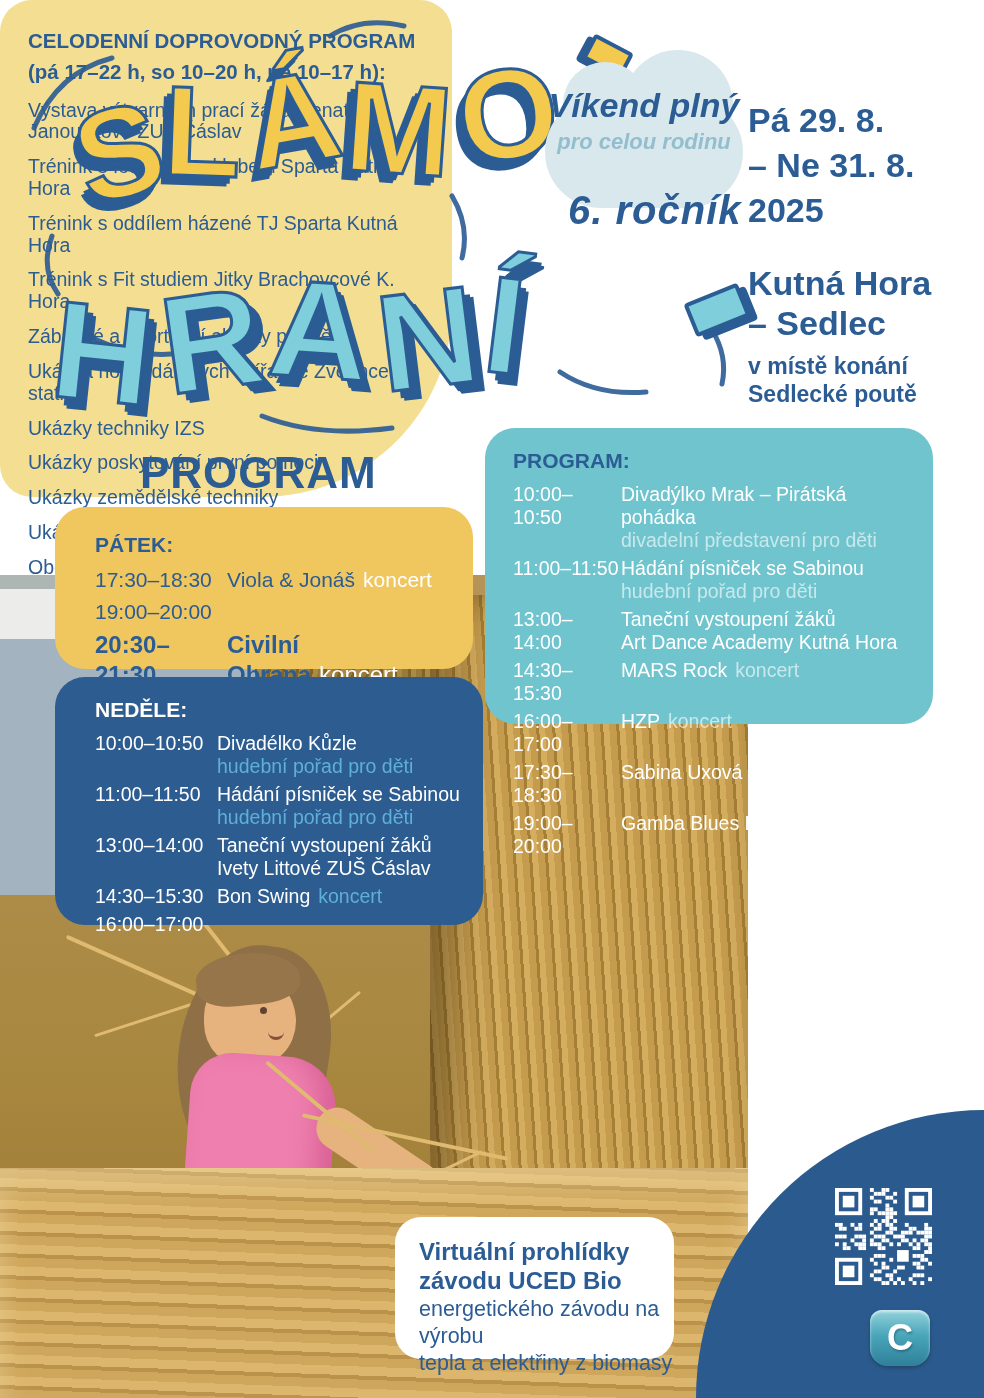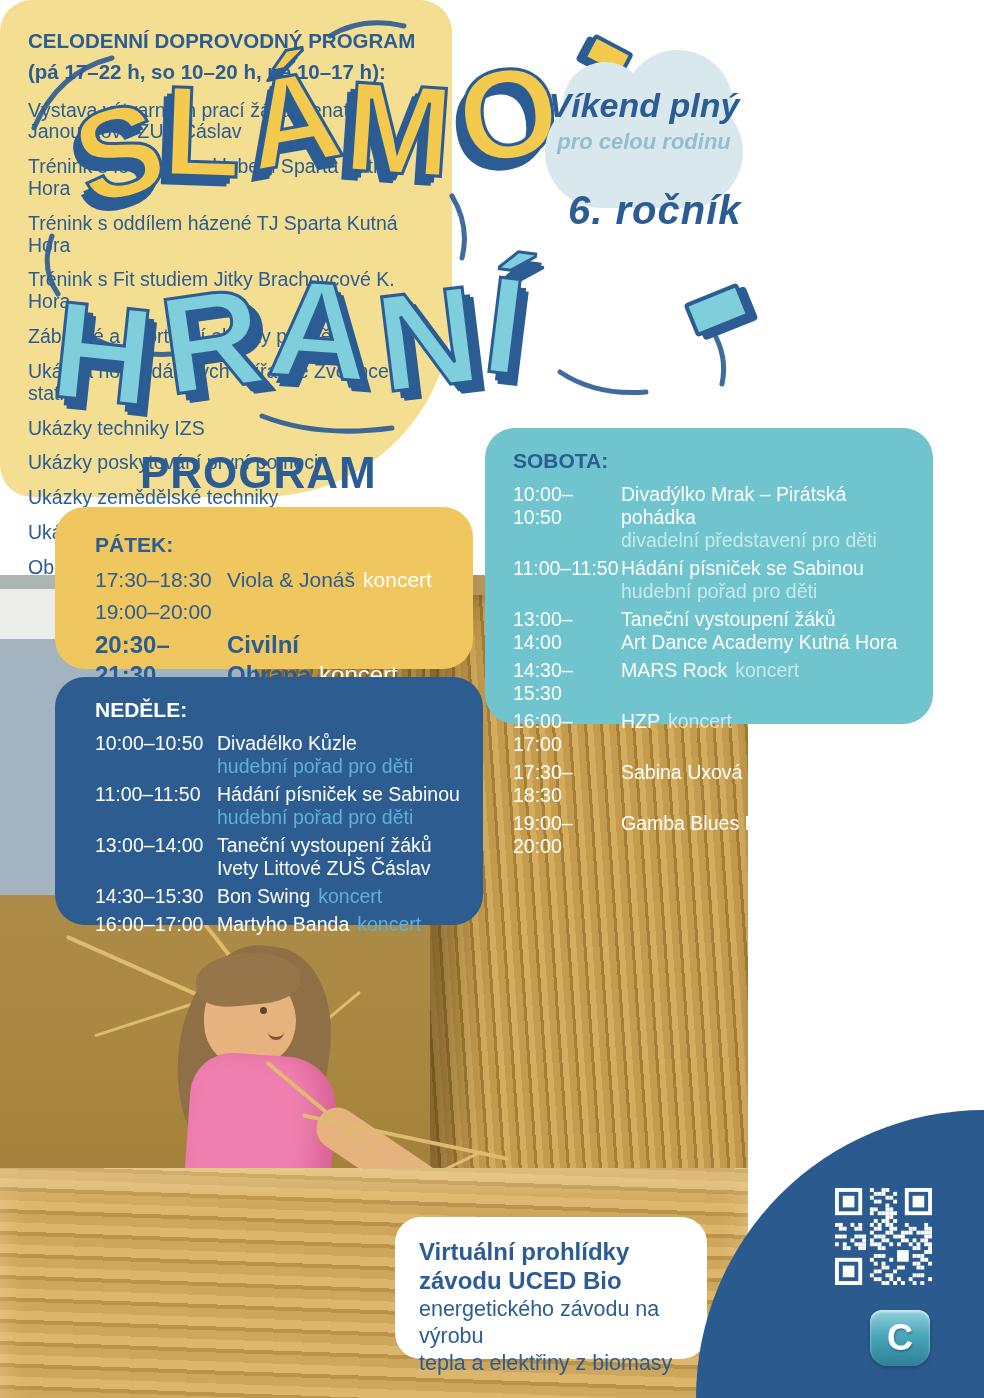--- a/index.html
+++ b/index.html
@@ -134,21 +134,21 @@
   .g-shirt{position:absolute;left:86px;top:120px;width:146px;height:200px;background:#ee7fae;
     border-radius:42px 50px 26px 30px;transform:rotate(4deg);
     box-shadow:inset -16px -10px 26px rgba(190,60,120,.45)}
   .g-arm{position:absolute;left:208px;top:200px;width:140px;height:42px;background:#e6b27e;
     border-radius:22px;transform:rotate(34deg)}
   .g-pants{position:absolute;left:48px;top:292px;width:220px;height:168px;background:#f2dadf;
     border-radius:50px 40px 20px 30px;transform:rotate(-4deg);
     background-image:radial-gradient(#dfa9c0 2.5px,transparent 3px);background-size:34px 30px}
 
   
-  .virtual-card{position:absolute;left:395px;top:1217px;width:312px;height:142px;background:#fff;
+  .virtual-card{position:absolute;left:395px;top:1217px;width:279px;height:142px;background:#fff;
     border-radius:26px;padding:20px 0 0 24px;color:var(--blue)}
   .virtual-card .b{font-weight:bold;font-size:24px;line-height:1.22}
   .virtual-card .r{font-size:21.5px;line-height:1.26}
   .virtual-card .r:first-of-type{margin-top:5px}
 
   
   .blue-corner{position:absolute;right:-288px;bottom:-288px;width:576px;height:576px;
     border-radius:50%;background:var(--circle-blue)}
   .qr{position:absolute;right:52px;bottom:113px;width:97px;height:97px}
   .qr svg{width:100%;height:100%}
@@ -184,20 +184,35 @@
     <div class="brick brick-blue"></div>
     <div class="cloud">
       <div class="cloud-text">
         <div class="cloud-line">Víkend plný</div>
         <div class="cloud-sub">pro celou rodinu</div>
       </div>
     </div>
     <div class="edition">6. ročník</div>
   </div>
 
+  <aside class="event-info">
+    <div class="dates">
+      <div>Pá 29. 8.</div>
+      <div>– Ne 31. 8.</div>
+      <div>2025</div>
+    </div>
+    <div class="place">
+      <div>Kutná Hora</div>
+      <div>– Sedlec</div>
+    </div>
+    <div class="venue">
+      <div>v místě konání</div>
+      <div>Sedlecké poutě</div>
+    </div>
+  </aside>
 
   <h2 class="program-title">PROGRAM</h2>
 
   <div class="photo">
     <div class="p-sky"></div>
     <div class="p-bale-mid"></div>
     <div class="p-bale-right"></div>
     <div class="stick" style="left:60px;top:390px;width:150px;height:4px;transform:rotate(24deg)"></div>
     <div class="stick" style="left:90px;top:430px;width:190px;height:3px;transform:rotate(-18deg)"></div>
     <div class="stick" style="left:150px;top:360px;width:130px;height:4px;transform:rotate(52deg)"></div>
@@ -227,21 +242,21 @@
     <div class="row">
       <span class="t">19:00–20:00</span>
     </div>
     <div class="row row-big">
       <span class="t">20:30–21:30</span>
       <span class="body"><span>Civilní Obrana</span><span class="tag" style="font-weight:normal">koncert</span></span>
     </div>
   </section>
 
   <section class="sched box-sobota">
-    <div class="label">SOBOTA:</div>
+    <div class="label">PROGRAM:</div>
     <div class="row">
       <span class="t">10:00–10:50</span>
       <span class="body"><span>Divadýlko Mrak – Pirátská pohádka</span><span class="sub">divadelní představení pro děti</span></span>
     </div>
     <div class="row">
       <span class="t">11:00–11:50</span>
       <span class="body"><span>Hádání písniček se Sabinou</span><span class="sub">hudební pořad pro děti</span></span>
     </div>
     <div class="row">
       <span class="t">13:00–14:00</span>
@@ -278,21 +293,20 @@
     <div class="row">
       <span class="t">13:00–14:00</span>
       <span class="body"><span>Taneční vystoupení žáků</span><span class="name2">Ivety Littové ZUŠ Čáslav</span></span>
     </div>
     <div class="row">
       <span class="t">14:30–15:30</span>
       <span class="body"><span>Bon Swing</span><span class="tag">koncert</span></span>
     </div>
     <div class="row">
       <span class="t">16:00–17:00</span>
-      <span class="body"><span>Martyho Banda</span><span class="tag">koncert</span></span>
     </div>
   </section>
 
   <section class="box-allday">
     <div class="hline">CELODENNÍ DOPROVODNÝ PROGRAM</div>
     <div class="hline">(pá 17–22 h, so 10–20 h, ne 10–17 h):</div>
     <div class="allday-items">
       <div class="item">Výstava výtvarných prací žáků Renaty Janouškové ZUŠ Čáslav</div>
       <div class="item">Trénink s fotbalovým klubem Sparta Kutná Hora</div>
       <div class="item">Trénink s oddílem házené TJ Sparta Kutná Hora</div>

